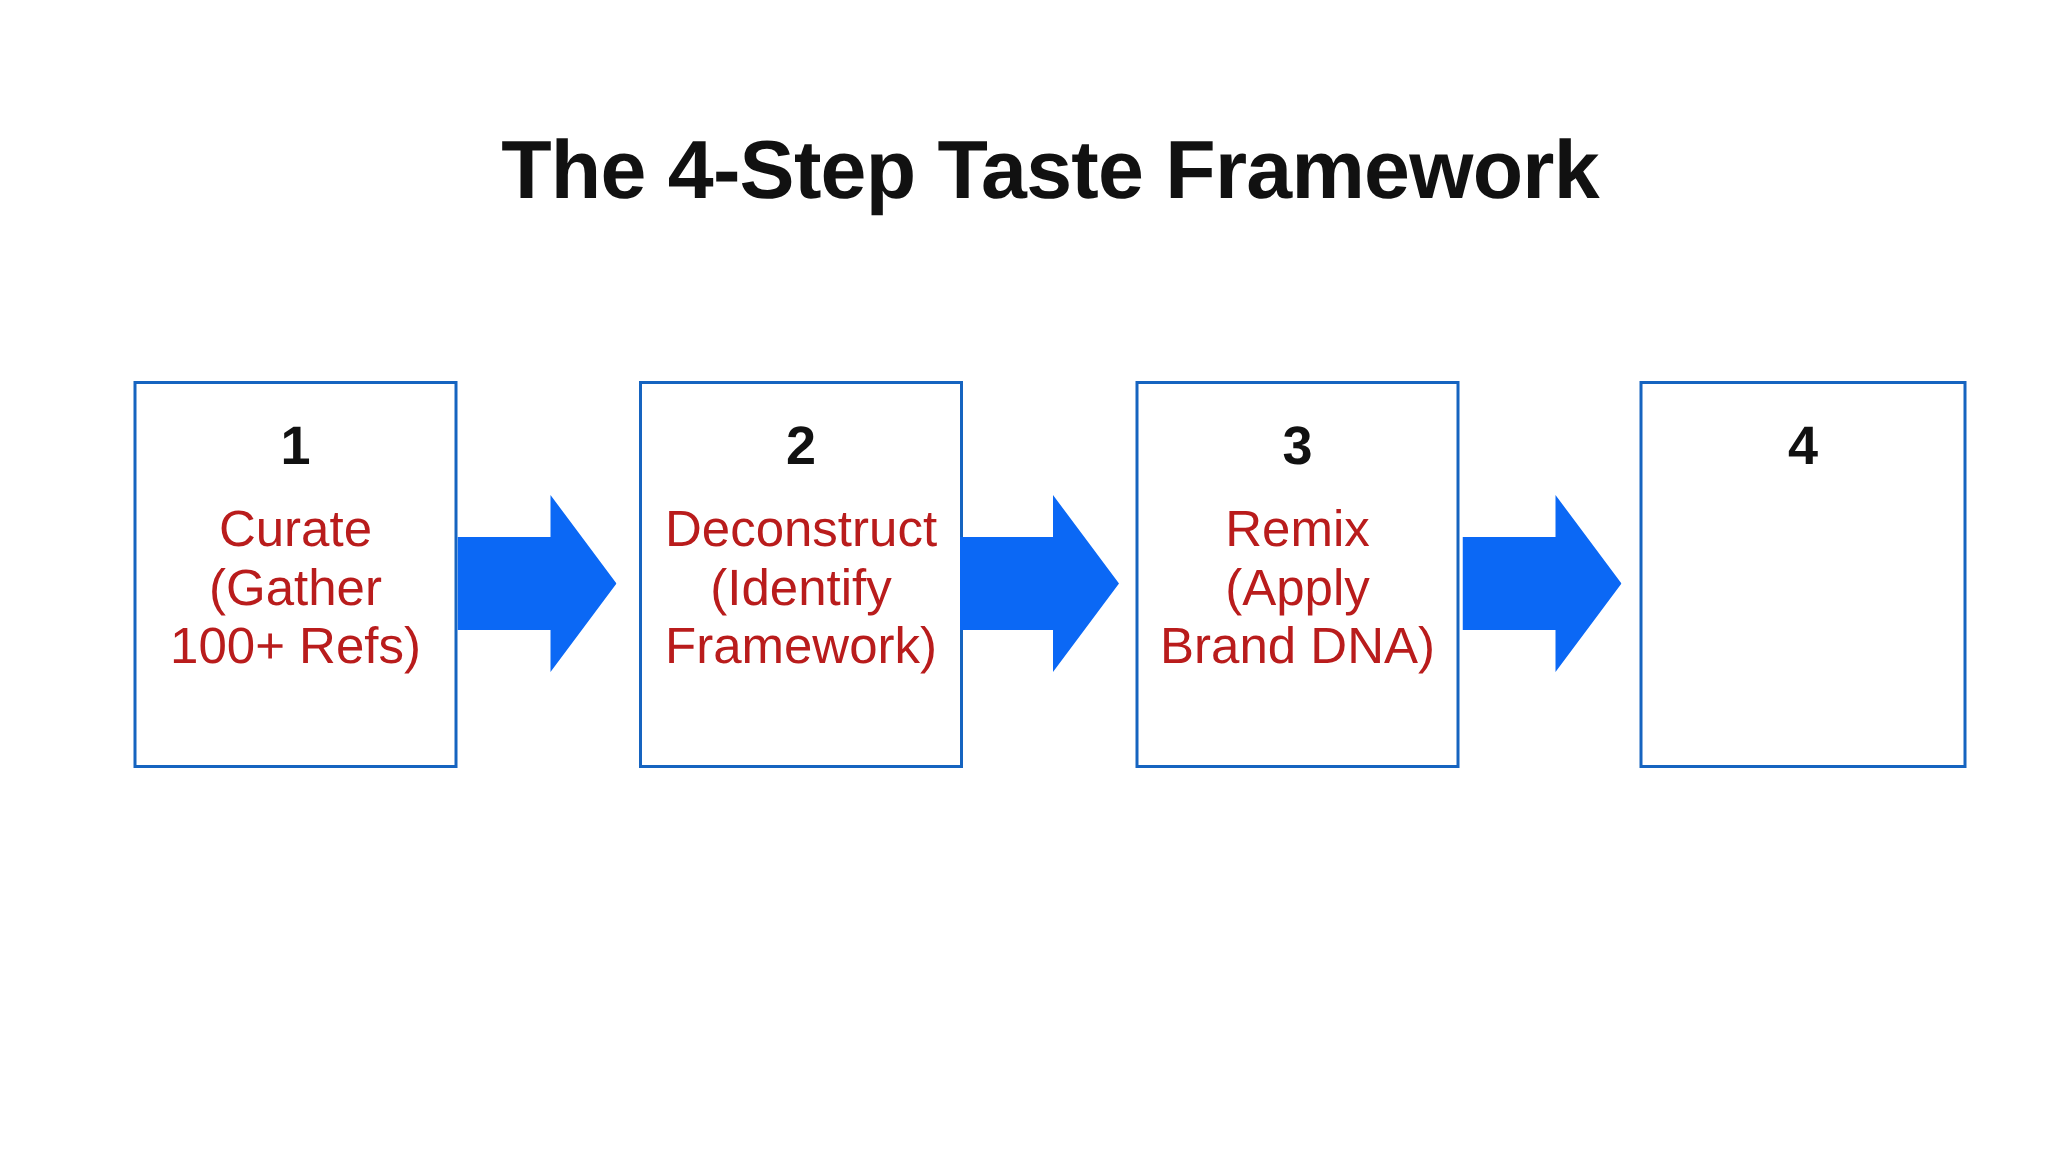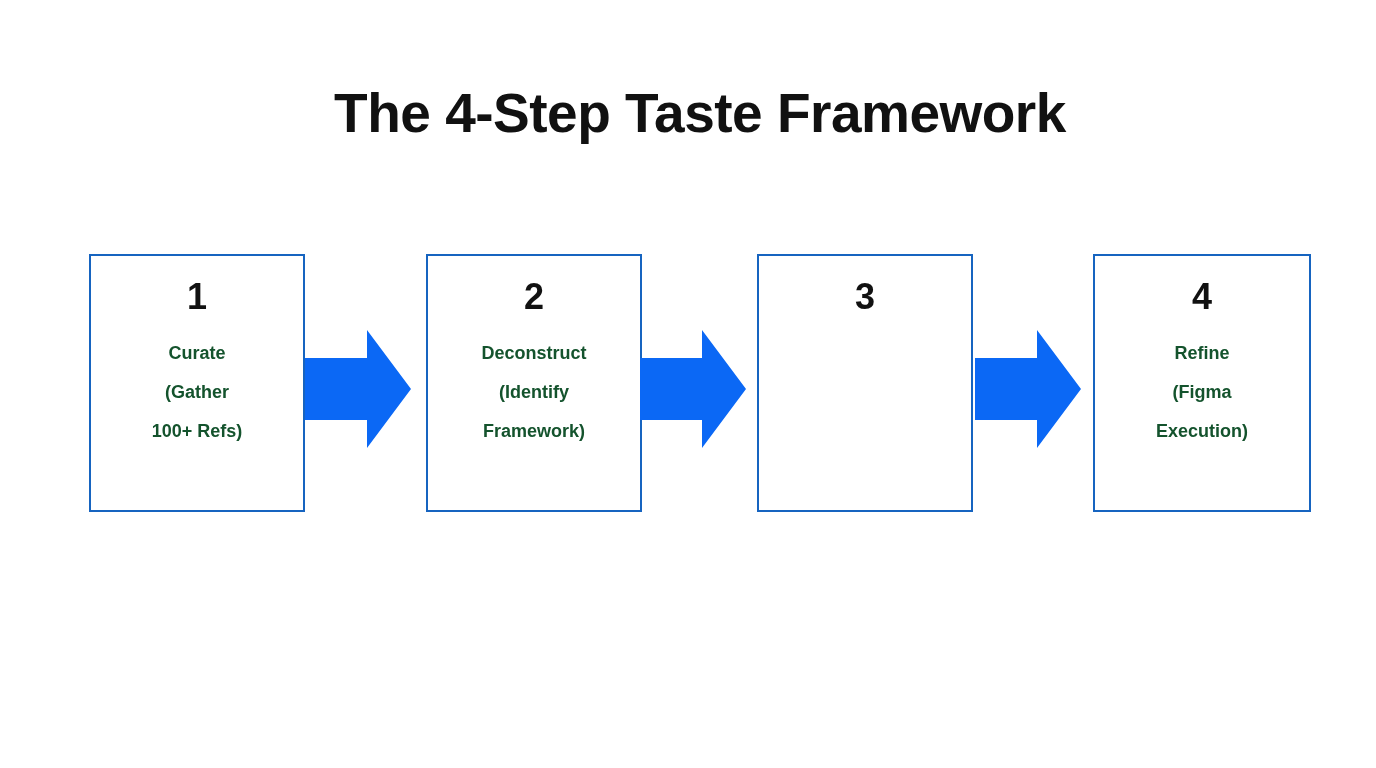--- a/index.html
+++ b/index.html
@@ -61,23 +61,23 @@
   .step-box.s4 { left: 1004px; width: 218px; }
 
   .step-number {
     font-size: 36px;
     font-weight: bold;
     color: #111111;
     line-height: 1.05;
     margin-bottom: 18px;
   }
   .step-label {
-    font-size: 18px;
-    font-weight: bold;
-    color: #14532d;
+    font-size: 34px;
+    font-weight: normal;
+    color: #b91c1c;
     line-height: 39px;
     text-align: center;
     white-space: pre-line;
     padding: 0 4px;
   }
 
   .arrow {
     position: absolute;
     top: 76px;
     width: 106px;
@@ -118,29 +118,29 @@
     </div>
 
     <div class="arrow a2">
       <svg viewBox="0 0 106 118" preserveAspectRatio="none" aria-hidden="true">
         <polygon points="0,28 62,28 62,0 106,59 62,118 62,90 0,90" fill="#0b68f5"></polygon>
       </svg>
     </div>
 
     <div class="step-box s3">
       <div class="step-number">3</div>
+      <div class="step-label">Remix
+(Apply
+Brand DNA)</div>
     </div>
 
     <div class="arrow a3">
       <svg viewBox="0 0 106 118" preserveAspectRatio="none" aria-hidden="true">
         <polygon points="0,28 62,28 62,0 106,59 62,118 62,90 0,90" fill="#0b68f5"></polygon>
       </svg>
     </div>
 
     <div class="step-box s4">
       <div class="step-number">4</div>
-      <div class="step-label">Refine
-(Figma
-Execution)</div>
     </div>
 
   </div>
 </div>
 
 </body></html>

